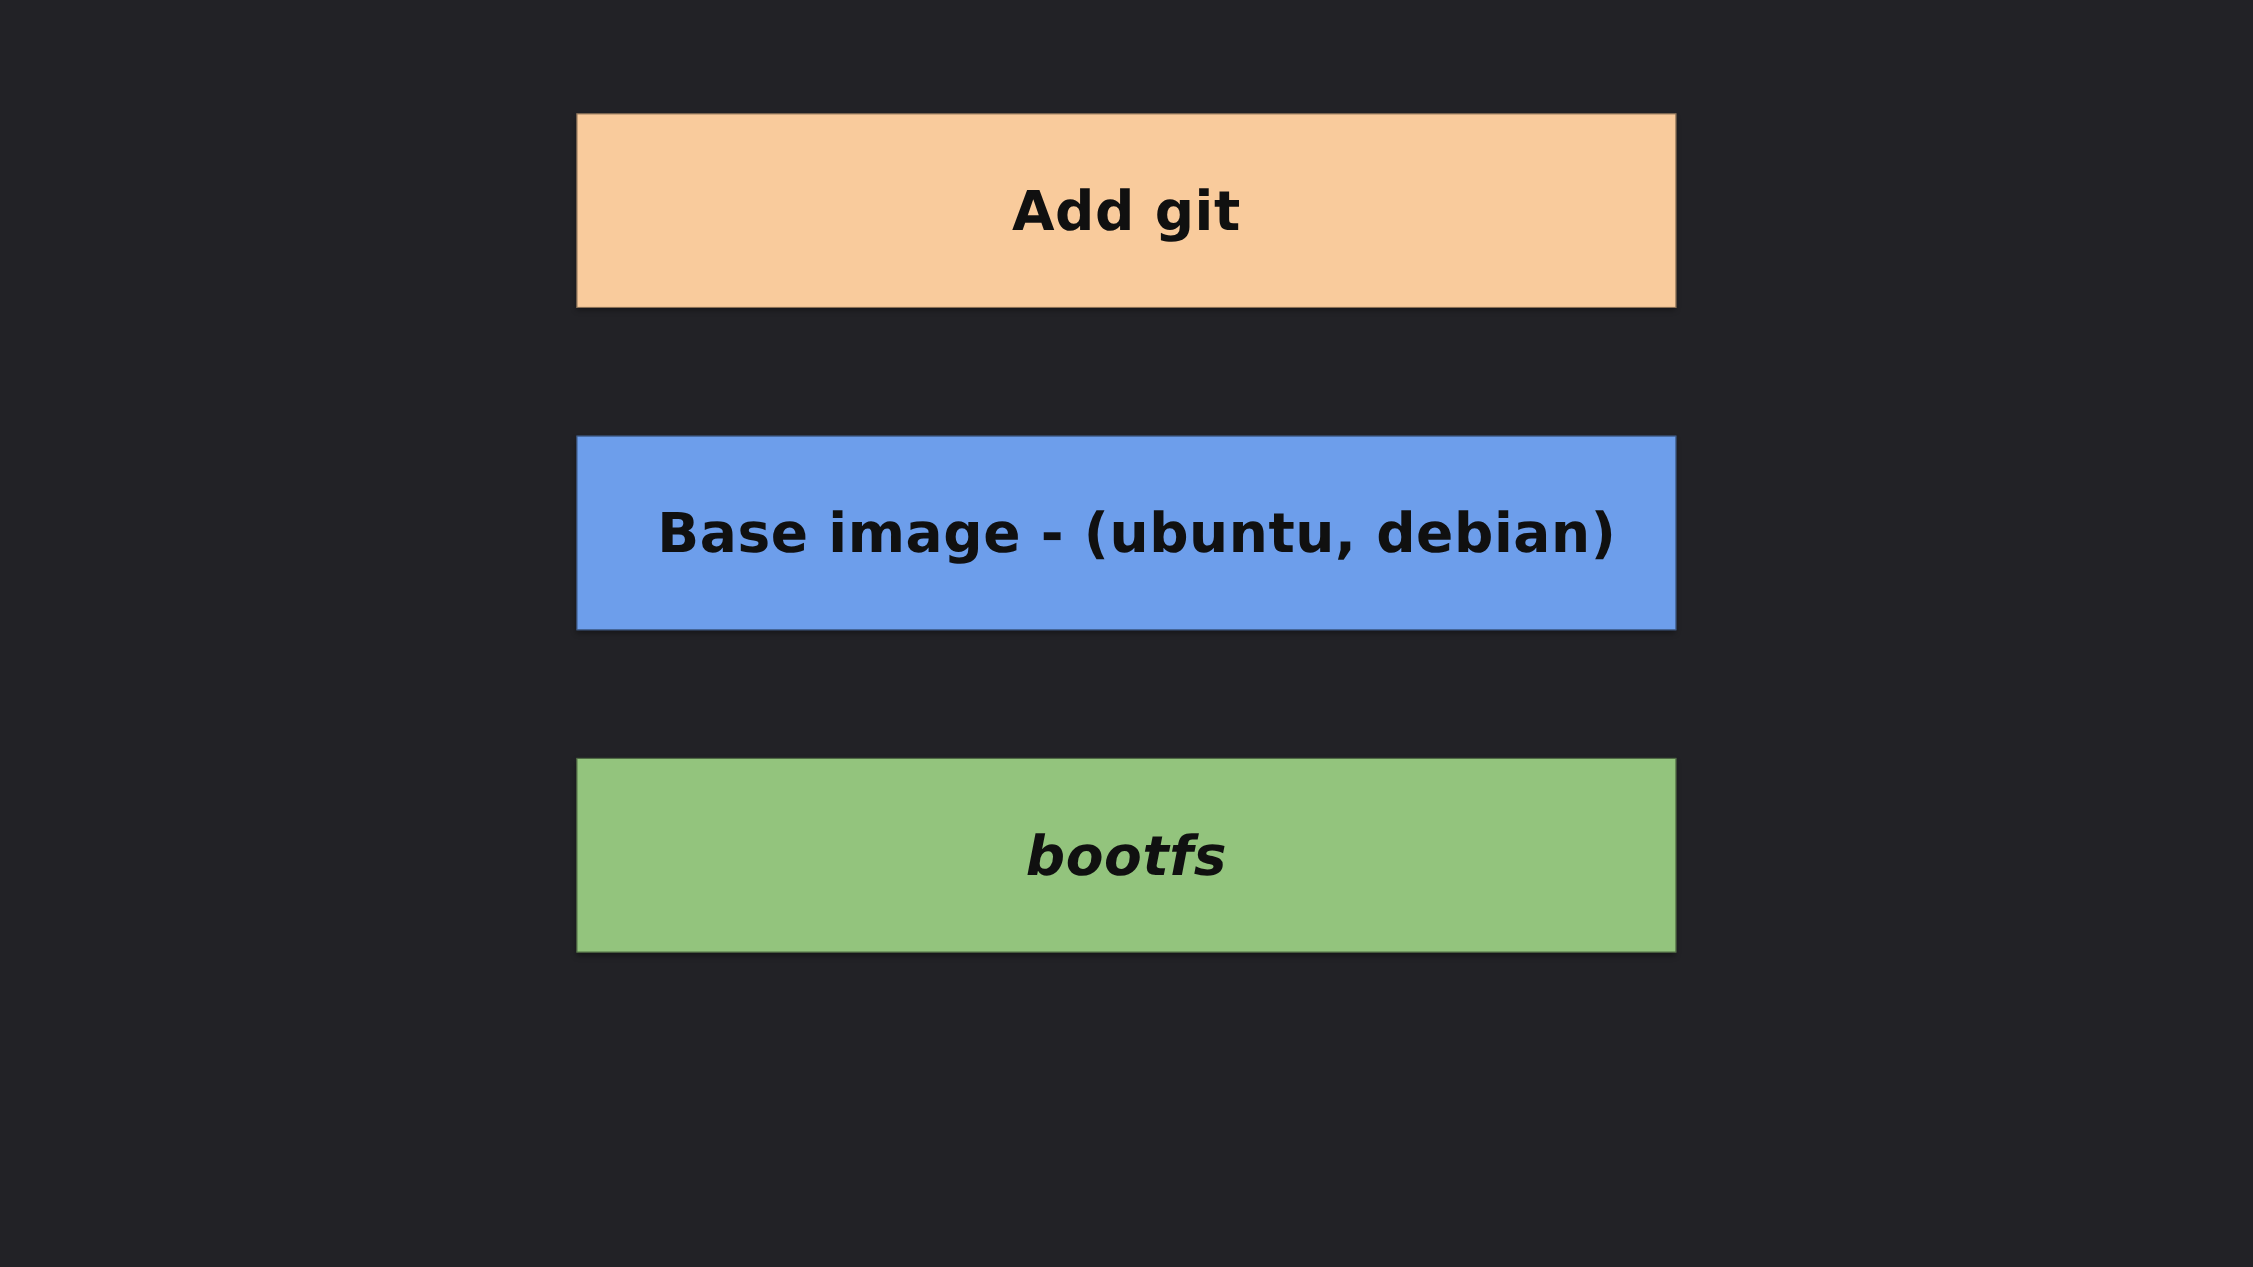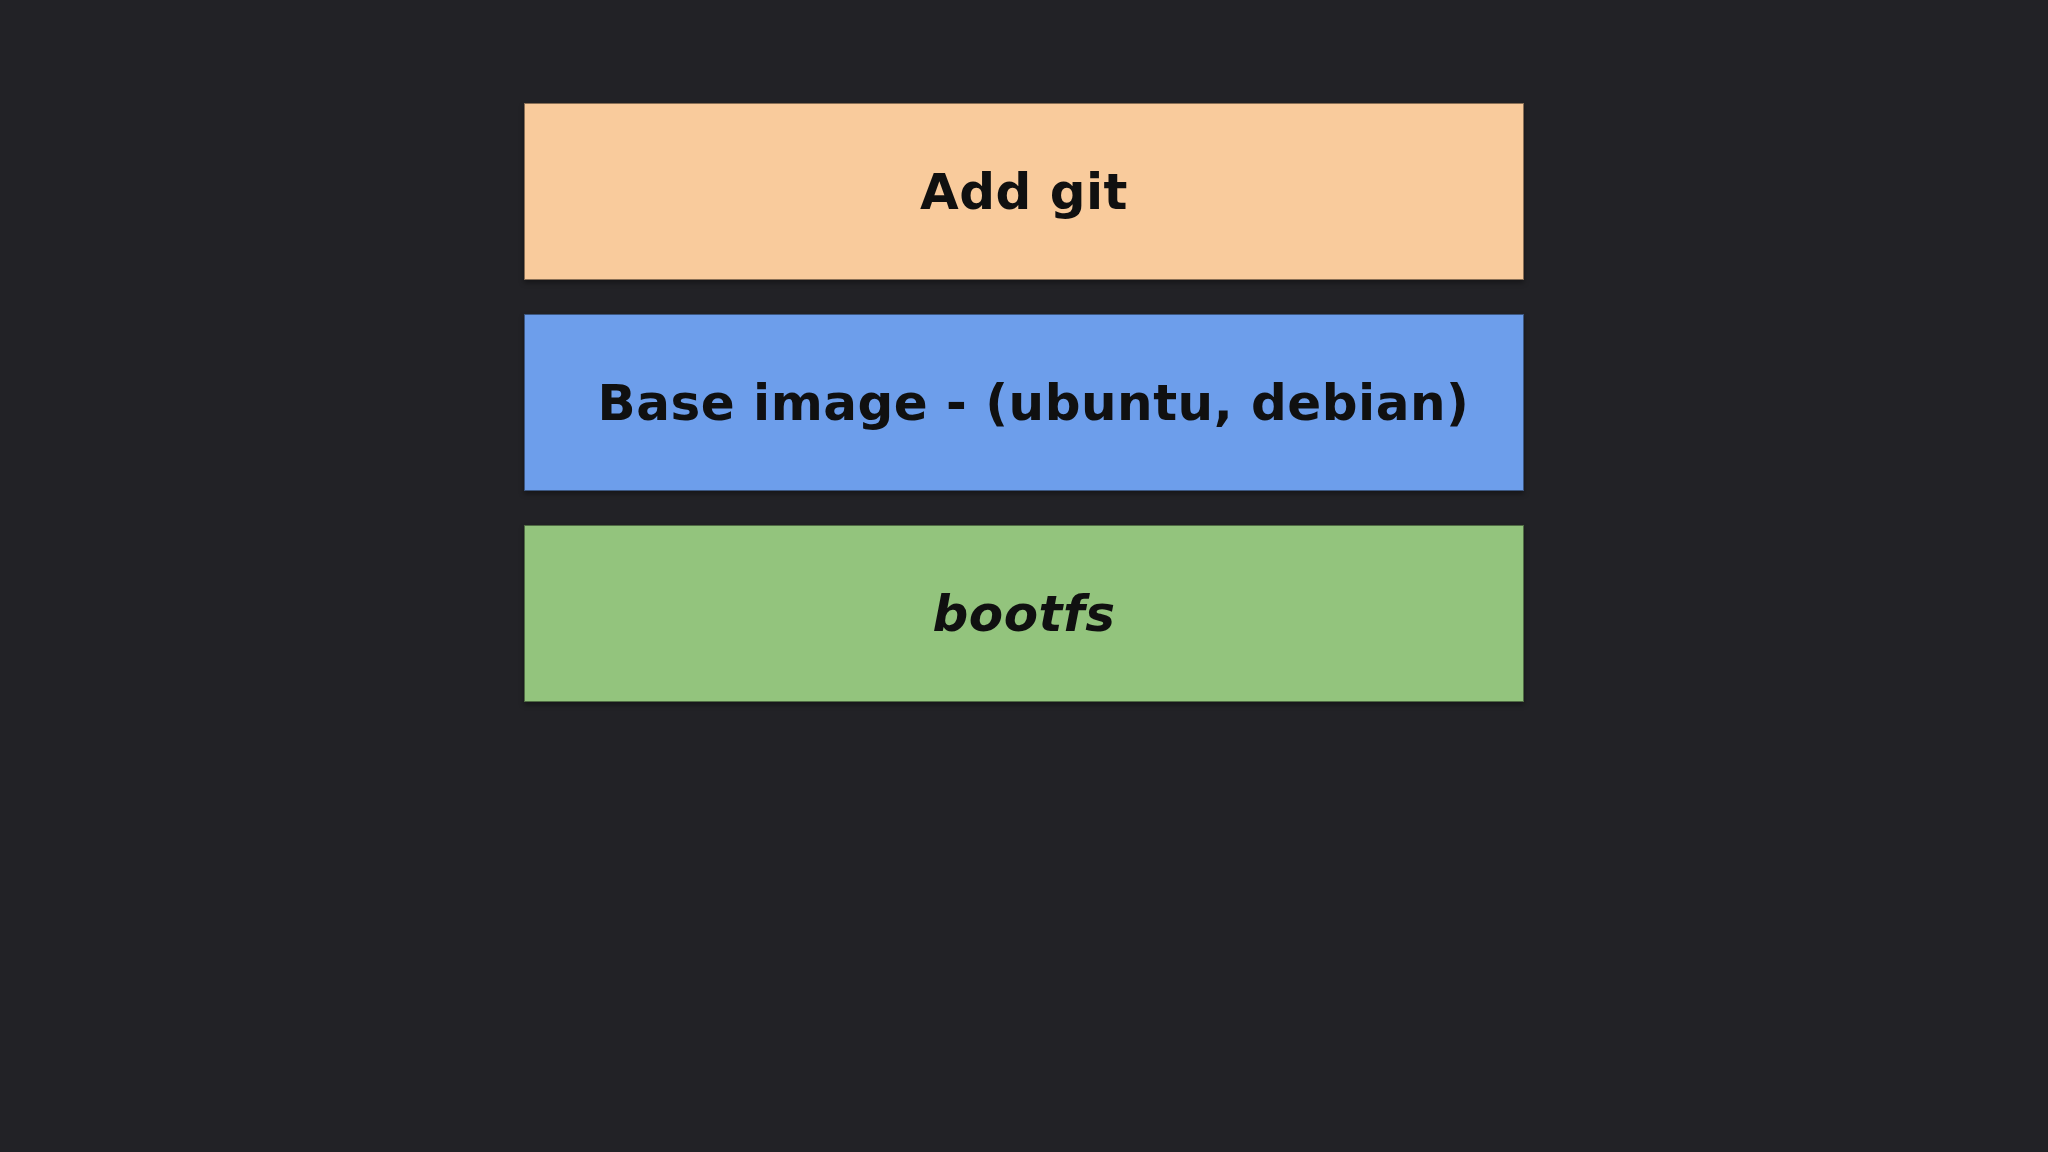--- a/index.html
+++ b/index.html
@@ -17,21 +17,21 @@
     height: 1152px;
     background: #222226;
   }
   .layer-stack {
     position: absolute;
     left: 524px;
     top: 103px;
     width: 1000px;
     display: flex;
     flex-direction: column;
-    gap: 34px;
+    gap: 116px;
   }
   .layer {
     height: 177px;
     display: flex;
     align-items: center;
     justify-content: center;
     box-sizing: border-box;
     border: 1px solid rgba(0, 0, 0, 0.45);
     box-shadow: 0 3px 5px rgba(0, 0, 0, 0.35);
   }

